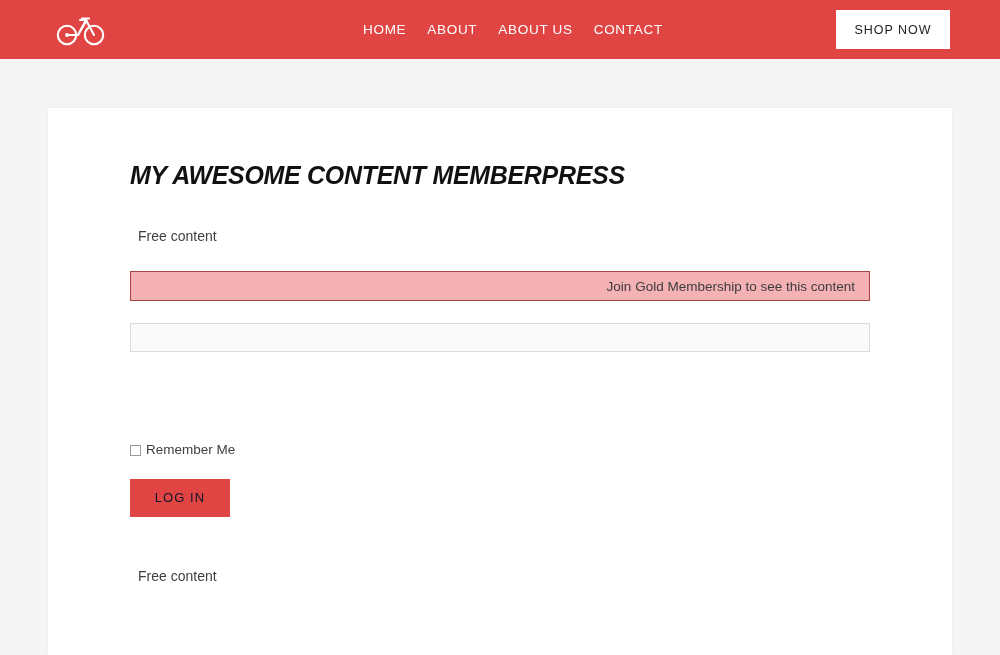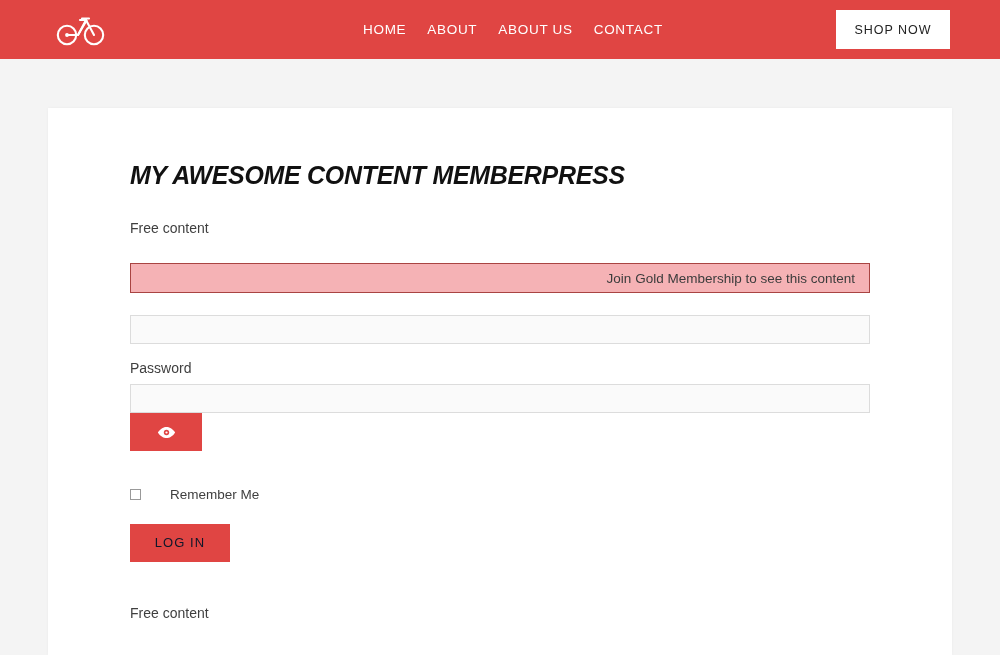--- a/index.html
+++ b/index.html
@@ -109,21 +109,21 @@
     font-style: italic;
     letter-spacing: -0.3px;
     color: #111111;
     text-transform: uppercase;
     transform: scaleX(0.96);
     transform-origin: left center;
     white-space: nowrap;
   }
 
   .free-text {
-    margin: 0;
+    margin: 8px;
     font-size: 14px;
     color: #3f3f3f;
     line-height: 1.6;
   }
   .free-text.top { padding-top: 26px; }
   .free-text.bottom { padding-top: 40px; }
 
   
   .alert-box {
     margin-top: 24px;
@@ -180,21 +180,20 @@
     align-items: center;
     justify-content: center;
     padding: 0;
   }
   .toggle-pw-btn svg { display: block; }
 
   .remember-row {
     display: flex;
     align-items: center;
     padding-top: 75px;
-    gap: 24px;
   }
   .remember-checkbox {
     width: 11px;
     height: 11px;
     margin: 0 5px 0 0;
     border: 1px solid #999999;
     background: #ffffff;
     appearance: none;
     -webkit-appearance: none;
     cursor: pointer;
@@ -264,36 +263,20 @@
       <div class="alert-box">
         <span class="alert-text">Join Gold Membership to see this content</span>
       </div>
 
       <form class="login-form">
 
         <div class="field-group">
           <input class="text-input" type="text" placeholder="" value="" style="">
         </div>
 
-        <div class="field-group password-group">
-          <label class="field-label">Password</label>
-          <div class="pw-wrap">
-            <input class="text-input" type="password" placeholder="" style="">
-            <button class="toggle-pw-btn" type="button">
-              <span>
-                <svg width="19" height="13" viewBox="0 0 22 14" fill="none">
-                  <path d="M1 7 C4.2 2.1 7.7 0.6 11 0.6 C14.3 0.6 17.8 2.1 21 7
-                           C17.8 11.9 14.3 13.4 11 13.4 C7.7 13.4 4.2 11.9 1 7 Z" fill="#ffffff"></path>
-                  <circle cx="11" cy="7" r="3.1" fill="#e04543"></circle>
-                  <circle cx="11" cy="7" r="1.3" fill="#ffffff"></circle>
-                </svg>
-              </span>
-            </button>
-          </div>
-        </div>
 
         <div class="remember-row">
           <input class="remember-checkbox" type="checkbox" id="rememberme" style="">
           <label class="remember-label" for="rememberme">Remember Me</label>
         </div>
 
         <button class="login-btn" type="submit">LOG IN</button>
       </form>
 
       <p class="free-text bottom">Free content</p>

